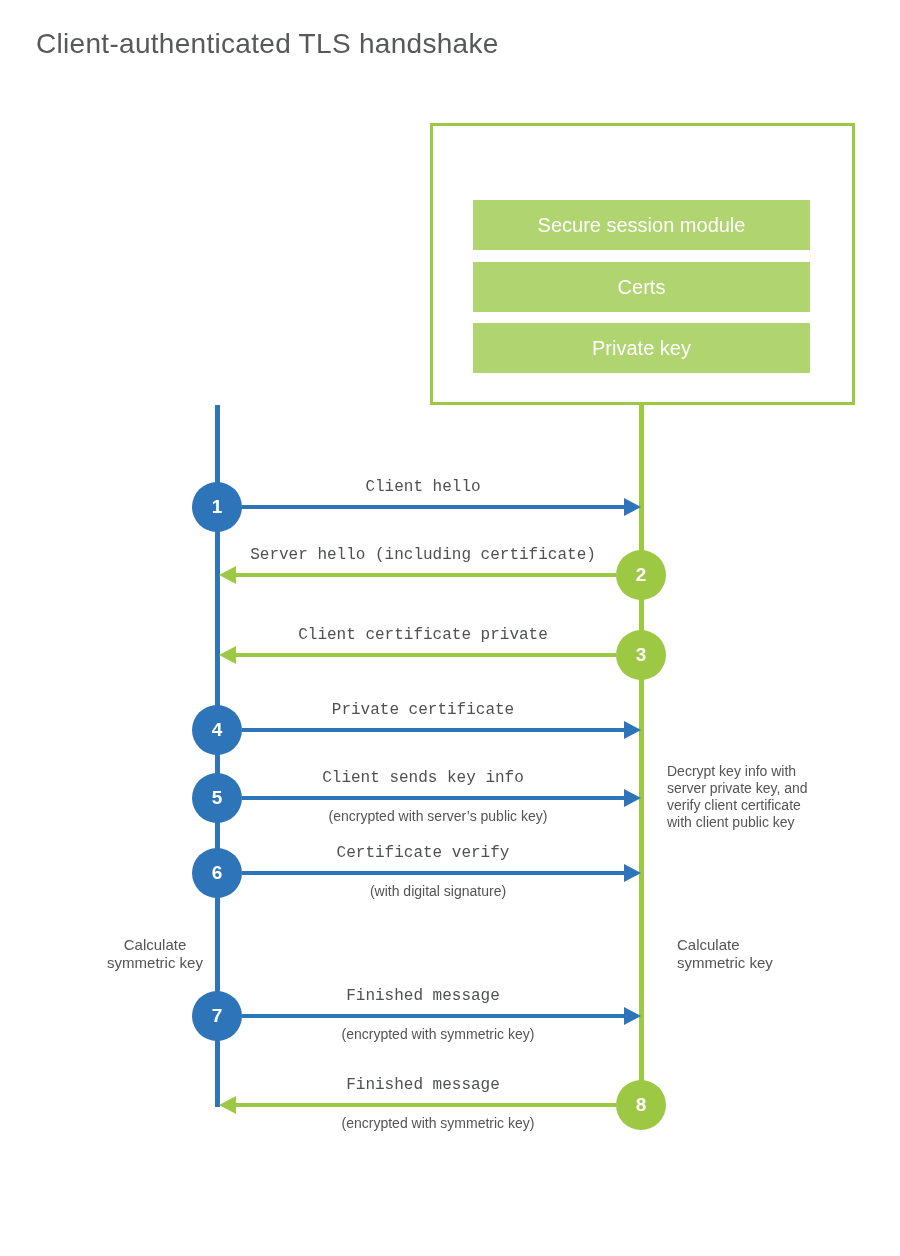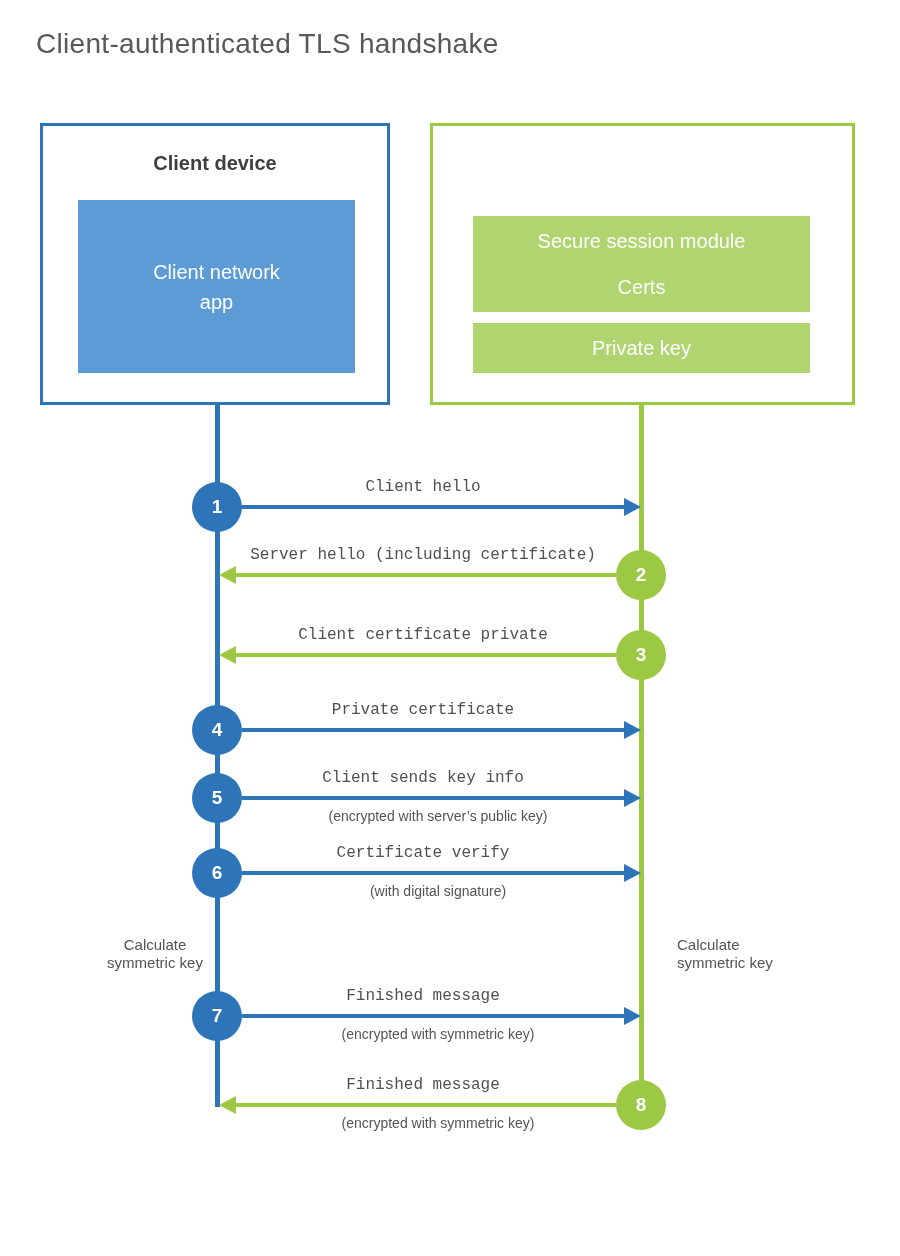--- a/index.html
+++ b/index.html
@@ -15,21 +15,21 @@
   
   .actor-box{position:absolute;top:123px;height:282px;background:#fff;box-sizing:border-box;}
   .client-box{left:40px;width:350px;border:3px solid var(--blue);}
   .server-box{left:430px;width:425px;border:3px solid var(--green);}
   .actor-title{margin-top:26px;text-align:center;font-size:20px;font-weight:bold;color:var(--text-dark);}
   .app-box{position:absolute;left:35px;top:74px;width:277px;height:173px;background:var(--blue-light);
           color:#fff;font-size:20px;line-height:30px;display:flex;flex-direction:column;
           align-items:center;justify-content:center;text-align:center;}
   .module-bar{position:absolute;left:40px;width:337px;height:50px;background:var(--green-light);
           color:#fff;font-size:20px;display:flex;align-items:center;justify-content:center;}
-  .bar1{top:74px;margin-top:16px;} .bar2{top:136px;} .bar3{top:197px;}
+  .bar1{top:74px;} .bar2{top:136px;} .bar3{top:197px;}
   
   .lifeline{position:absolute;width:5px;}
   .lifeline.blue{left:215px;top:405px;height:702px;background:var(--blue);}
   .lifeline.green{left:639px;top:405px;height:700px;background:var(--green);}
   
   .circle{position:absolute;width:50px;height:50px;border-radius:50%;display:flex;align-items:center;
           justify-content:center;color:#fff;font-size:19px;font-weight:bold;}
   .circle.blue{background:var(--blue);} .circle.green{background:var(--green);}
   .shaft{position:absolute;height:4px;}
   .shaft.blue{background:var(--blue);left:242px;width:382px;}
@@ -44,27 +44,20 @@
   .side-label.left{left:85px;width:140px;text-align:center;}
   .side-label.right{left:677px;text-align:left;}
 </style>
 </head>
 <body>
 
 <div class="canvas">
 
   <h1 class="page-title">Client-authenticated TLS handshake</h1>
 
-  <div class="actor-box client-box">
-    <div class="actor-title">Client device</div>
-    <div class="app-box">
-      <div>Client network</div>
-      <div>app</div>
-    </div>
-  </div>
 
   <div class="actor-box server-box">
     <div class="module-bar bar1">Secure session module</div>
     <div class="module-bar bar2">Certs</div>
     <div class="module-bar bar3">Private key</div>
   </div>
 
   <div class="lifeline blue"></div>
   <div class="lifeline green"></div>
 
@@ -117,20 +110,26 @@
   <div>
     <div class="mlabel" style="top:844px">Certificate verify</div>
     <div class="shaft blue" style="top:871px"></div>
     <div class="ahead right" style="top:864px"></div>
     <div class="circle blue" style="left:192px;top:848px">
       <span>6</span>
     </div>
     <div class="msub" style="top:883px">(with digital signature)</div>
   </div>
 
+  <div class="note">
+    <div>Decrypt key info with</div>
+    <div>server private key, and</div>
+    <div>verify client certificate</div>
+    <div>with client public key</div>
+  </div>
 
   <div class="side-label left">
     <div>Calculate</div>
     <div>symmetric key</div>
   </div>
 
   <div class="side-label right">
     <div>Calculate</div>
     <div>symmetric key</div>
   </div>

